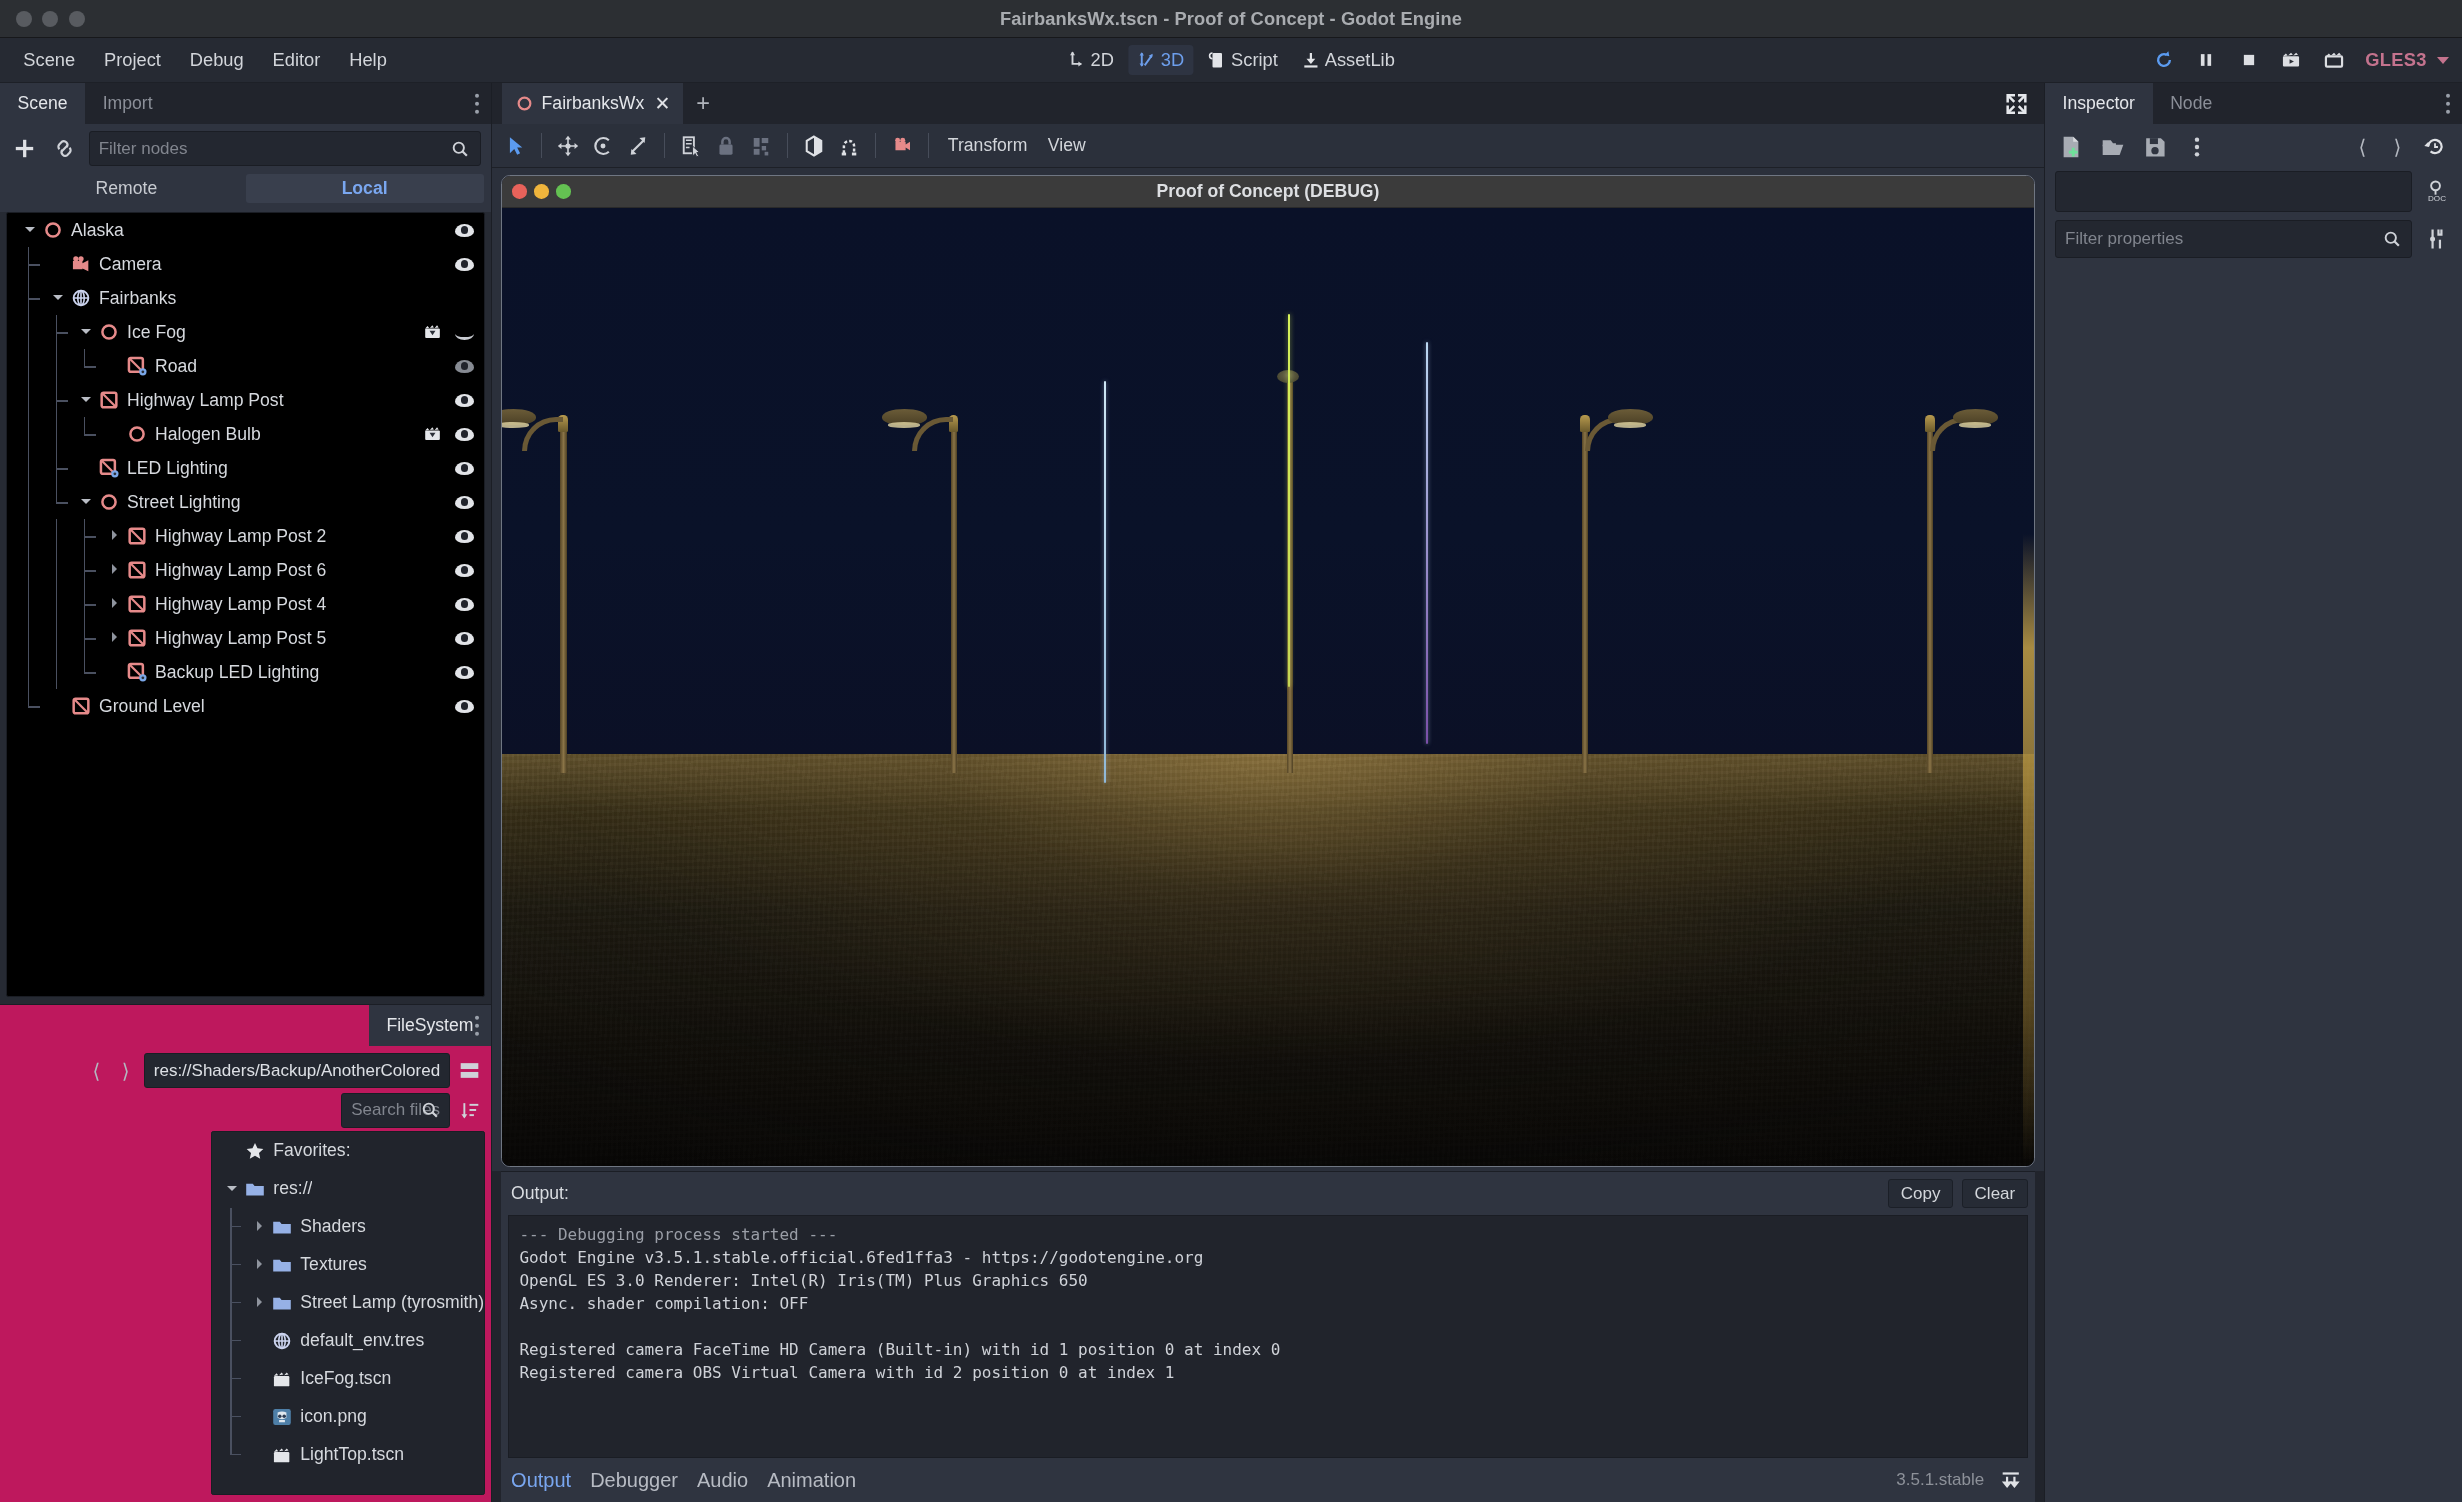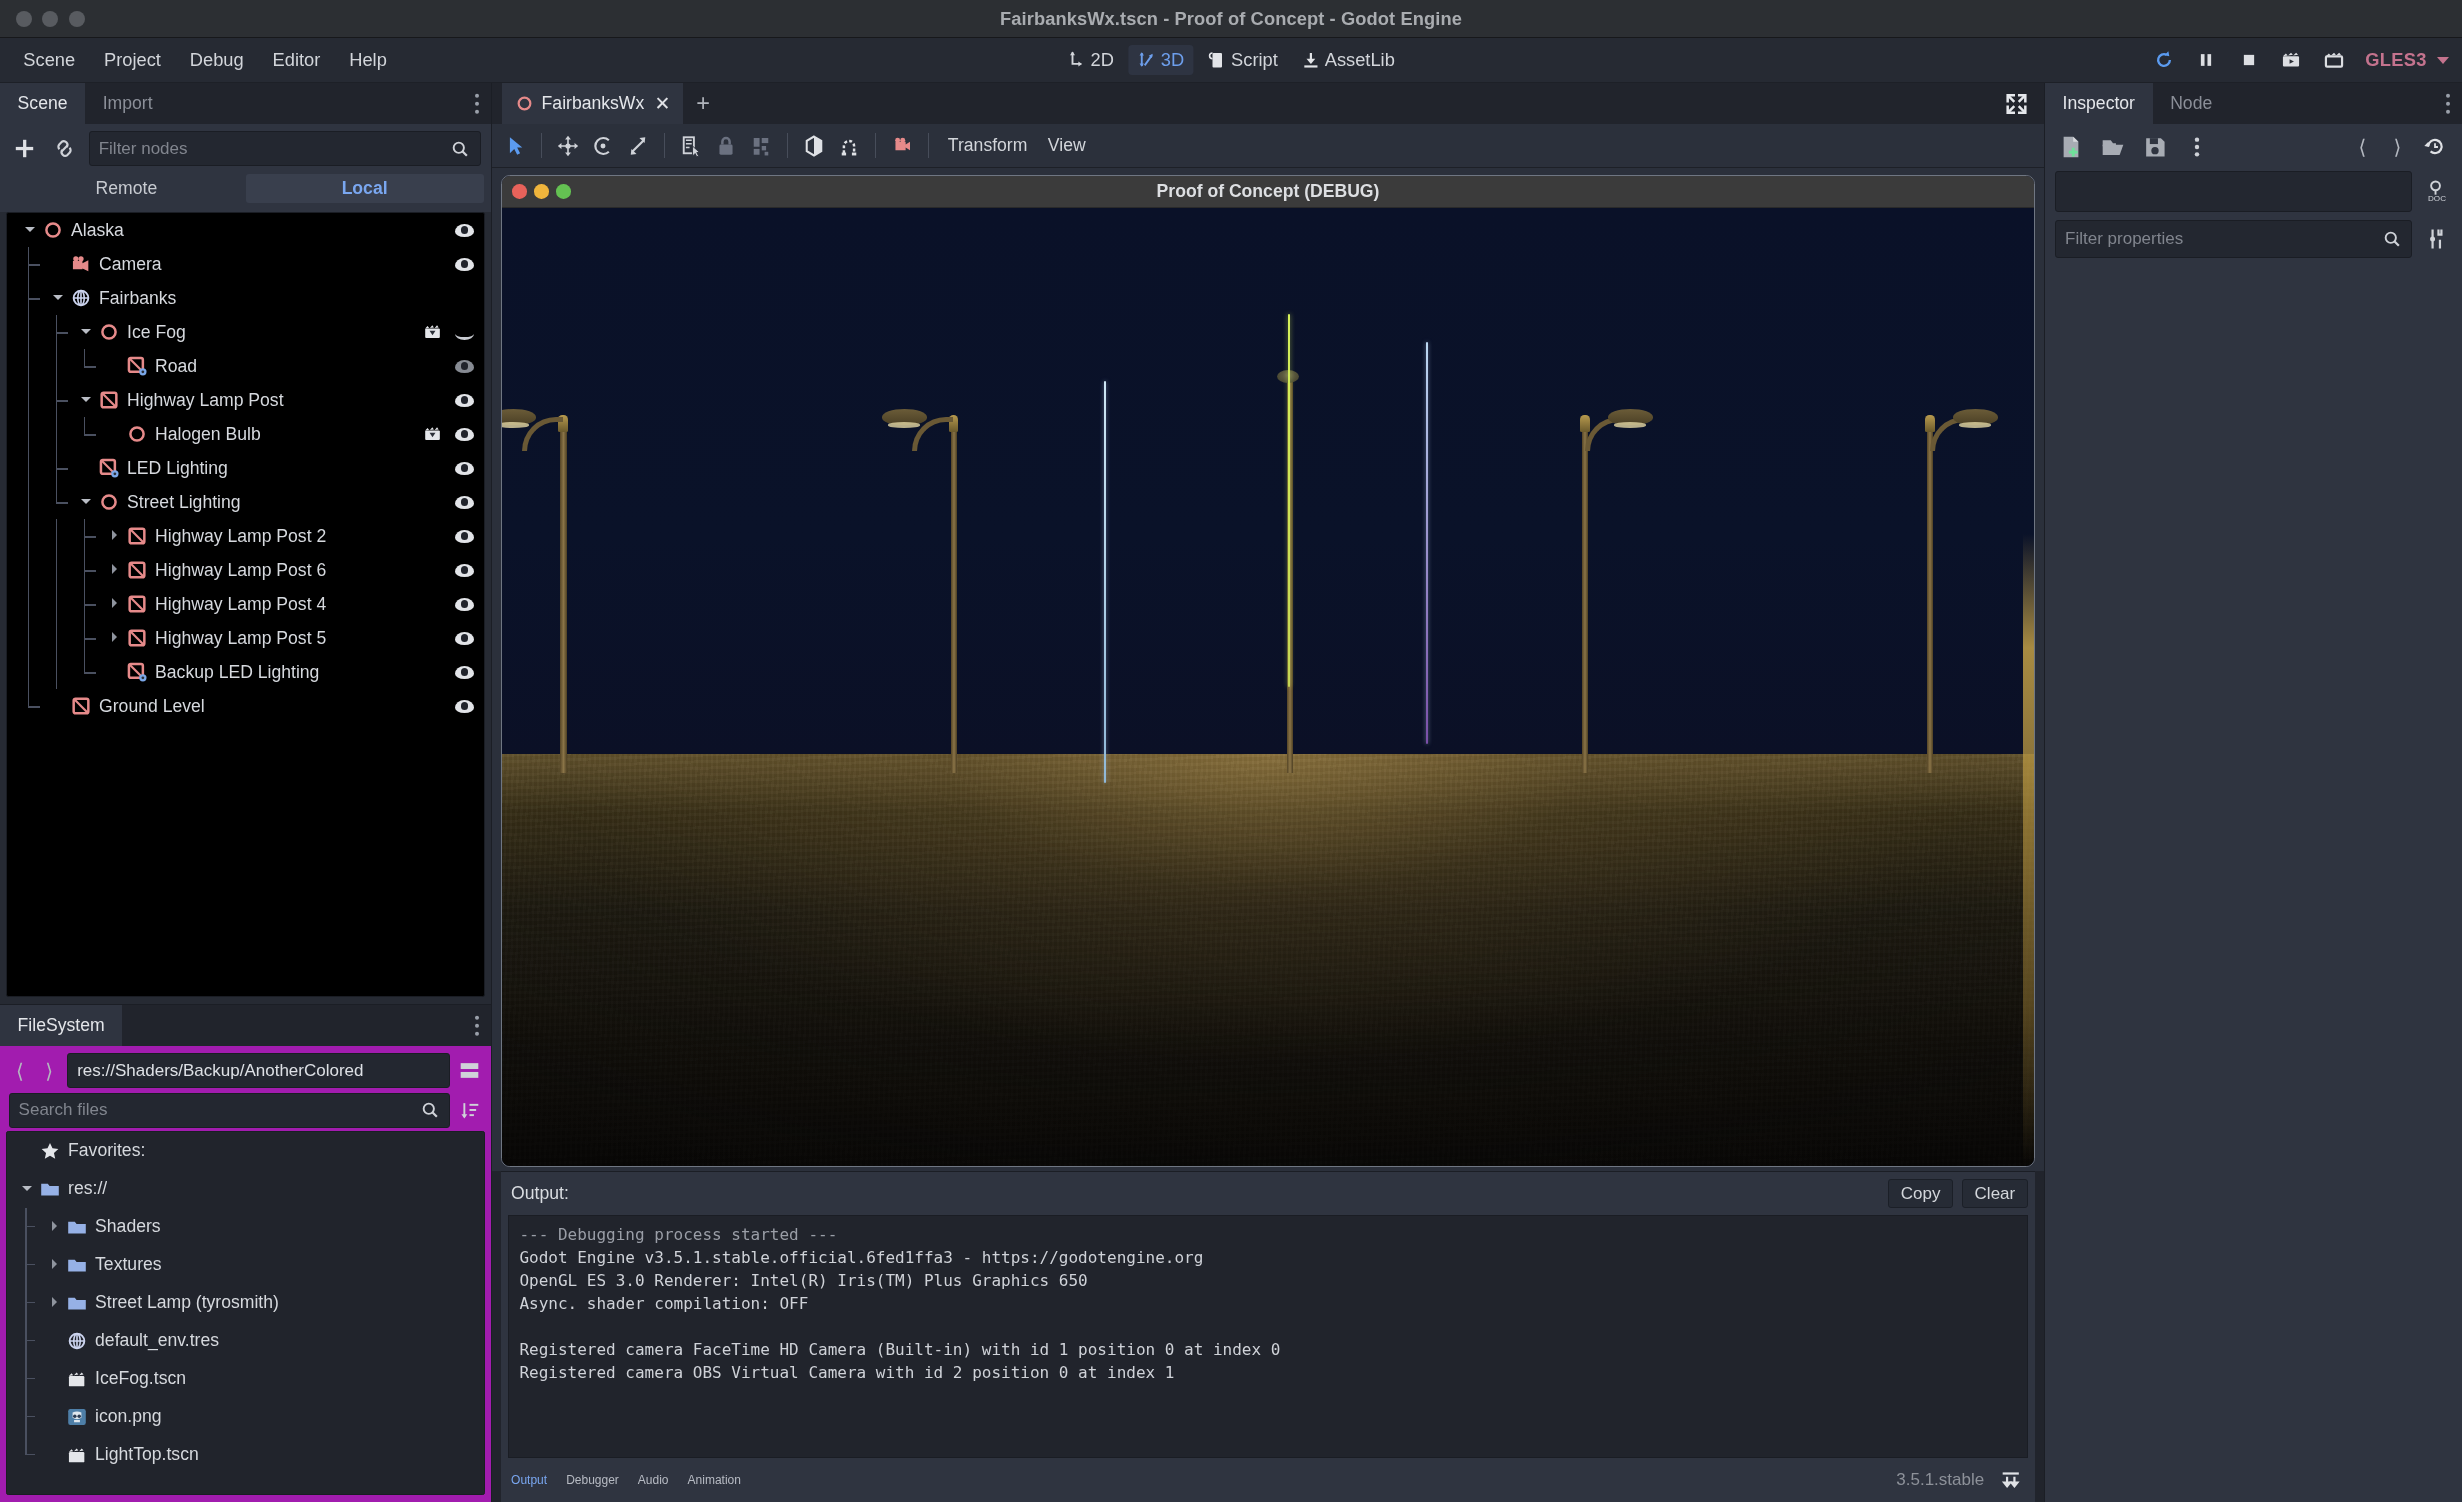--- a/index.html
+++ b/index.html
@@ -146,21 +146,21 @@
     content:''; position:absolute; left:7.3px; top:7.3px; width:7.3px; height:7.3px;
     border-radius:50%; background:#21242c;
   }
   .eye.dim::before { background:#878b93; }
   .eye.closed::before { background: none; border-bottom: 3.7px solid #c9ccd2; border-radius: 0 0 50% 50%; height: 8.8px; top: 6.6px; }
   .eye.closed::after { display:none; }
 
   
   #fs-dock {
     height: 498px; flex: 0 0 498px; display: flex; flex-direction: column;
-    border-top: 1.5px solid #1b1e25; background: #a21caf;
+    border-top: 1.5px solid #1b1e25; background: #be185d; align-items: flex-end;
   }
   .fs-nav { display:flex; align-items:center; gap:7.3px; padding: 7.3px 8.8px 2.9px 8.8px; }
   .arrow-btn { font-size: 20px; color: #b3b7bf; width: 22px; text-align:center;}
   .fs-list {
     flex: 1 1 auto; margin: 0 5.9px 7.3px 5.9px; background:#21242c;
     border: 0.7px solid #1a1d24; border-radius:2.2px; overflow:hidden;
   }
   .fs-row { height: 38px; display:flex; align-items:center; font-size:17.6px; color:#d6d9de; position:relative;}
   .fs-row .nicon { margin-right: 7.3px; }
 
@@ -276,21 +276,21 @@
     flex: 1 1 auto; background:#21242c; border:0.7px solid #1a1d24;
     margin: 0 7.3px; padding: 7.3px 10.3px; overflow:hidden;
     font-family: "DejaVu Sans Mono", monospace; font-size: 16px;
     line-height: 23px; color: #cfd2d8; white-space: pre;
   }
   #output-body .dim { color:#9a9ea7; }
   #output-tabs {
     height: 44px; flex: 0 0 44px; display:flex; align-items:center;
     padding: 0 10.3px; gap: 19px; position: relative;
   }
-  .otab { font-size: 12px; color:#b7bbc3; }
+  .otab { font-size: 20px; color:#b7bbc3; }
   .otab.active { color:#79a6ef; }
   #version-label { position:absolute; right: 51px; font-size:17px; color:#8d9199;}
   #collapse-ico { position:absolute; right: 13px; width: 23.5px; height:23.5px;}
 
   
   #right-dock {
     width: 418px; flex: 0 0 418px; display:flex; flex-direction:column;
     background:#2f3440; border-left: 1.5px solid #1b1e25;
   }
   .insp-toolrow { display:flex; align-items:center; gap: 13px; padding: 8.8px 11.7px 4.4px 11.7px;}

